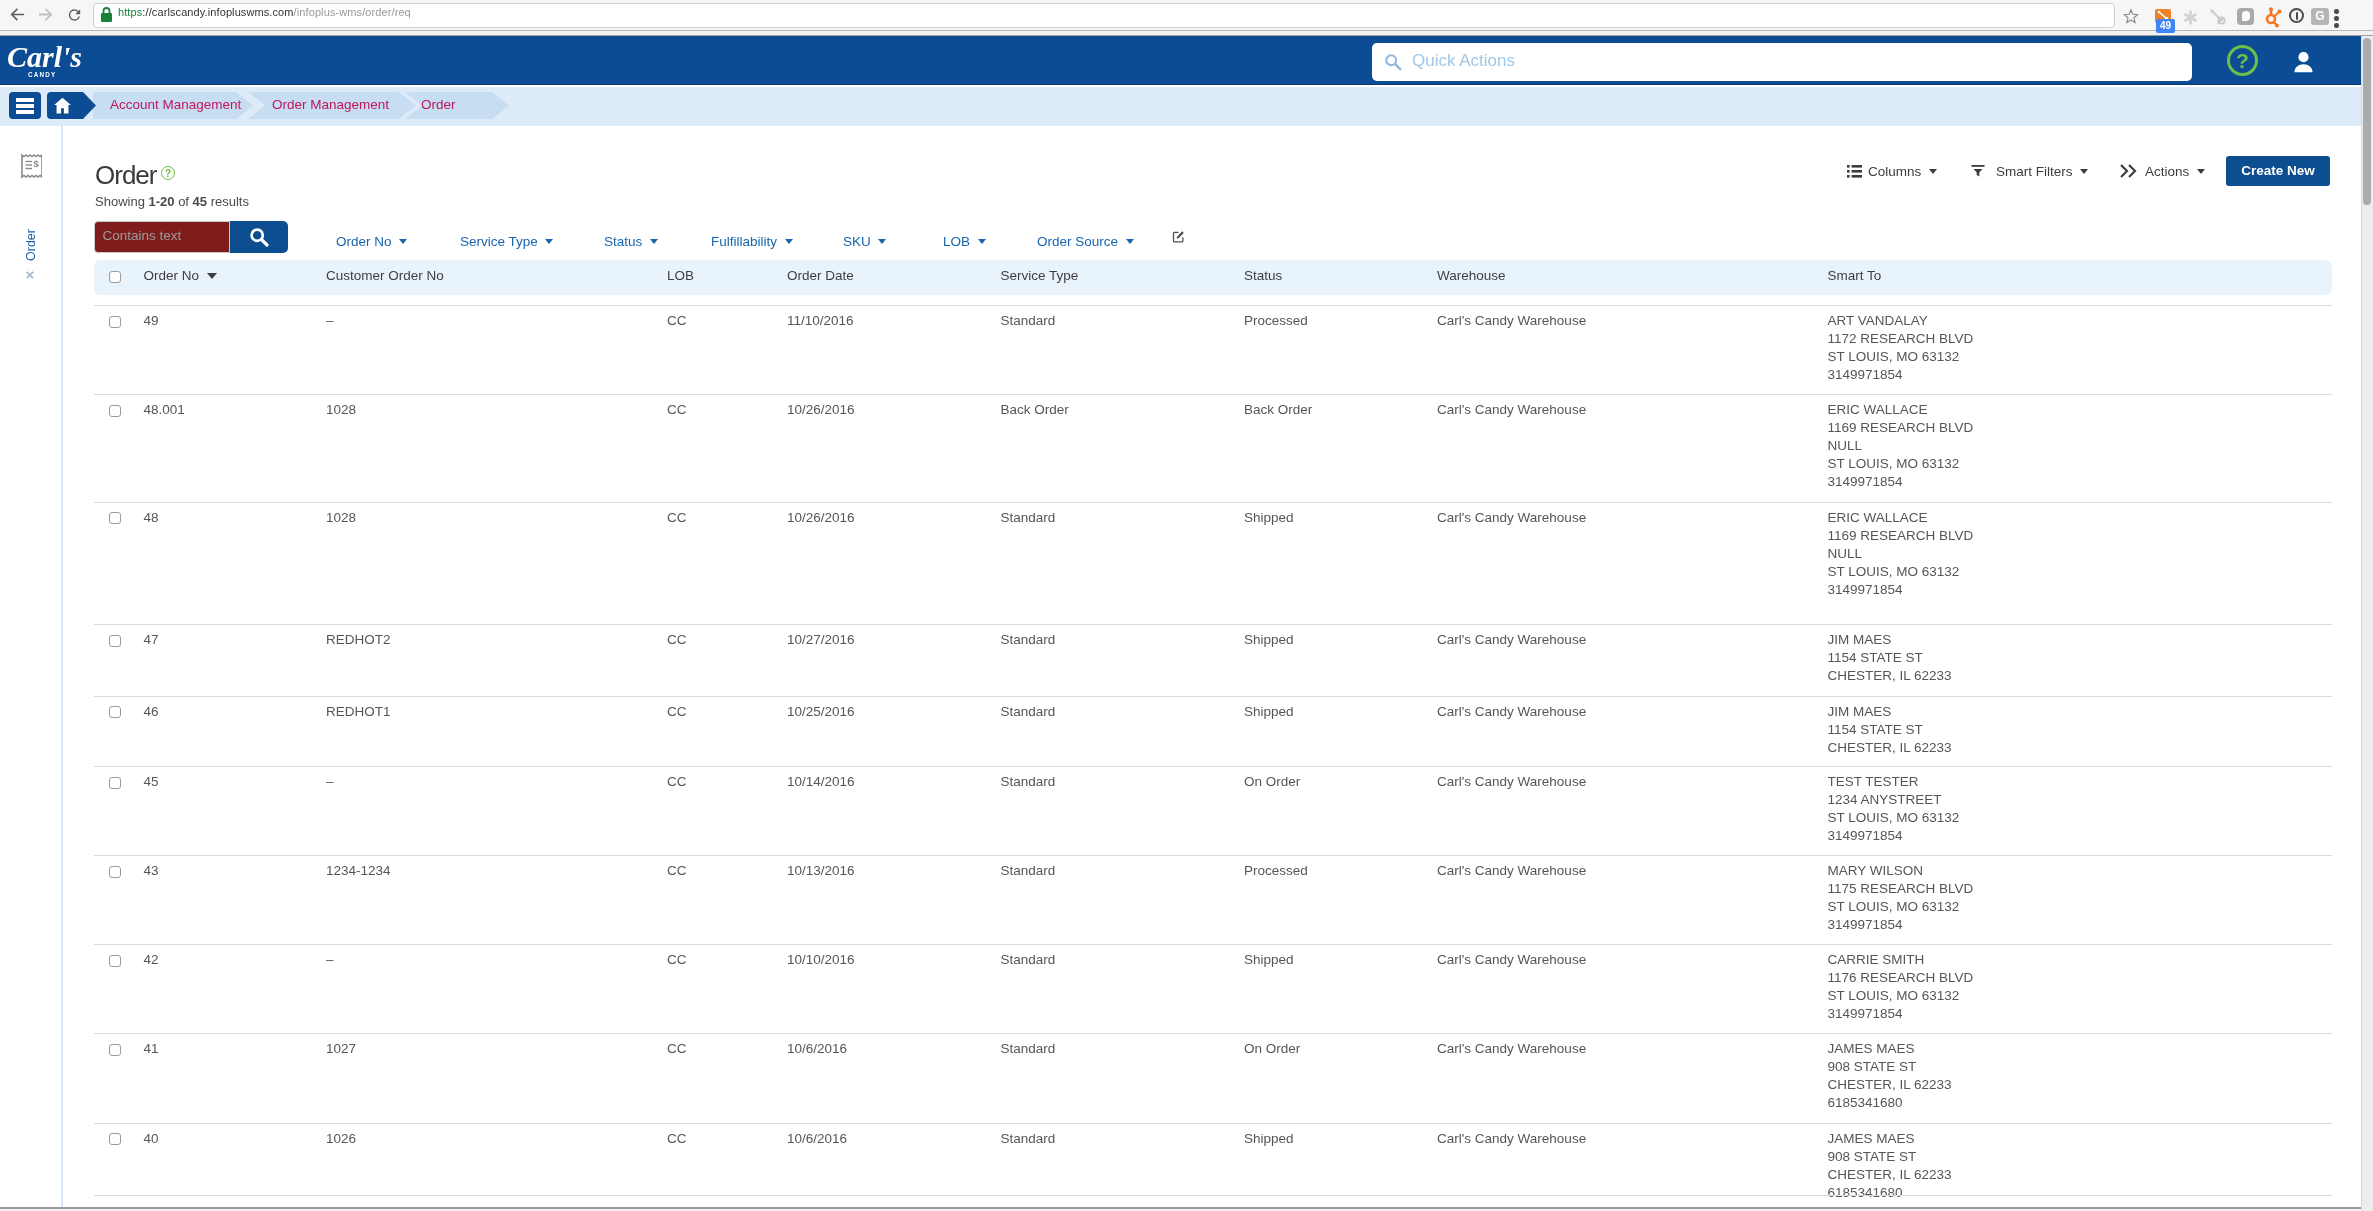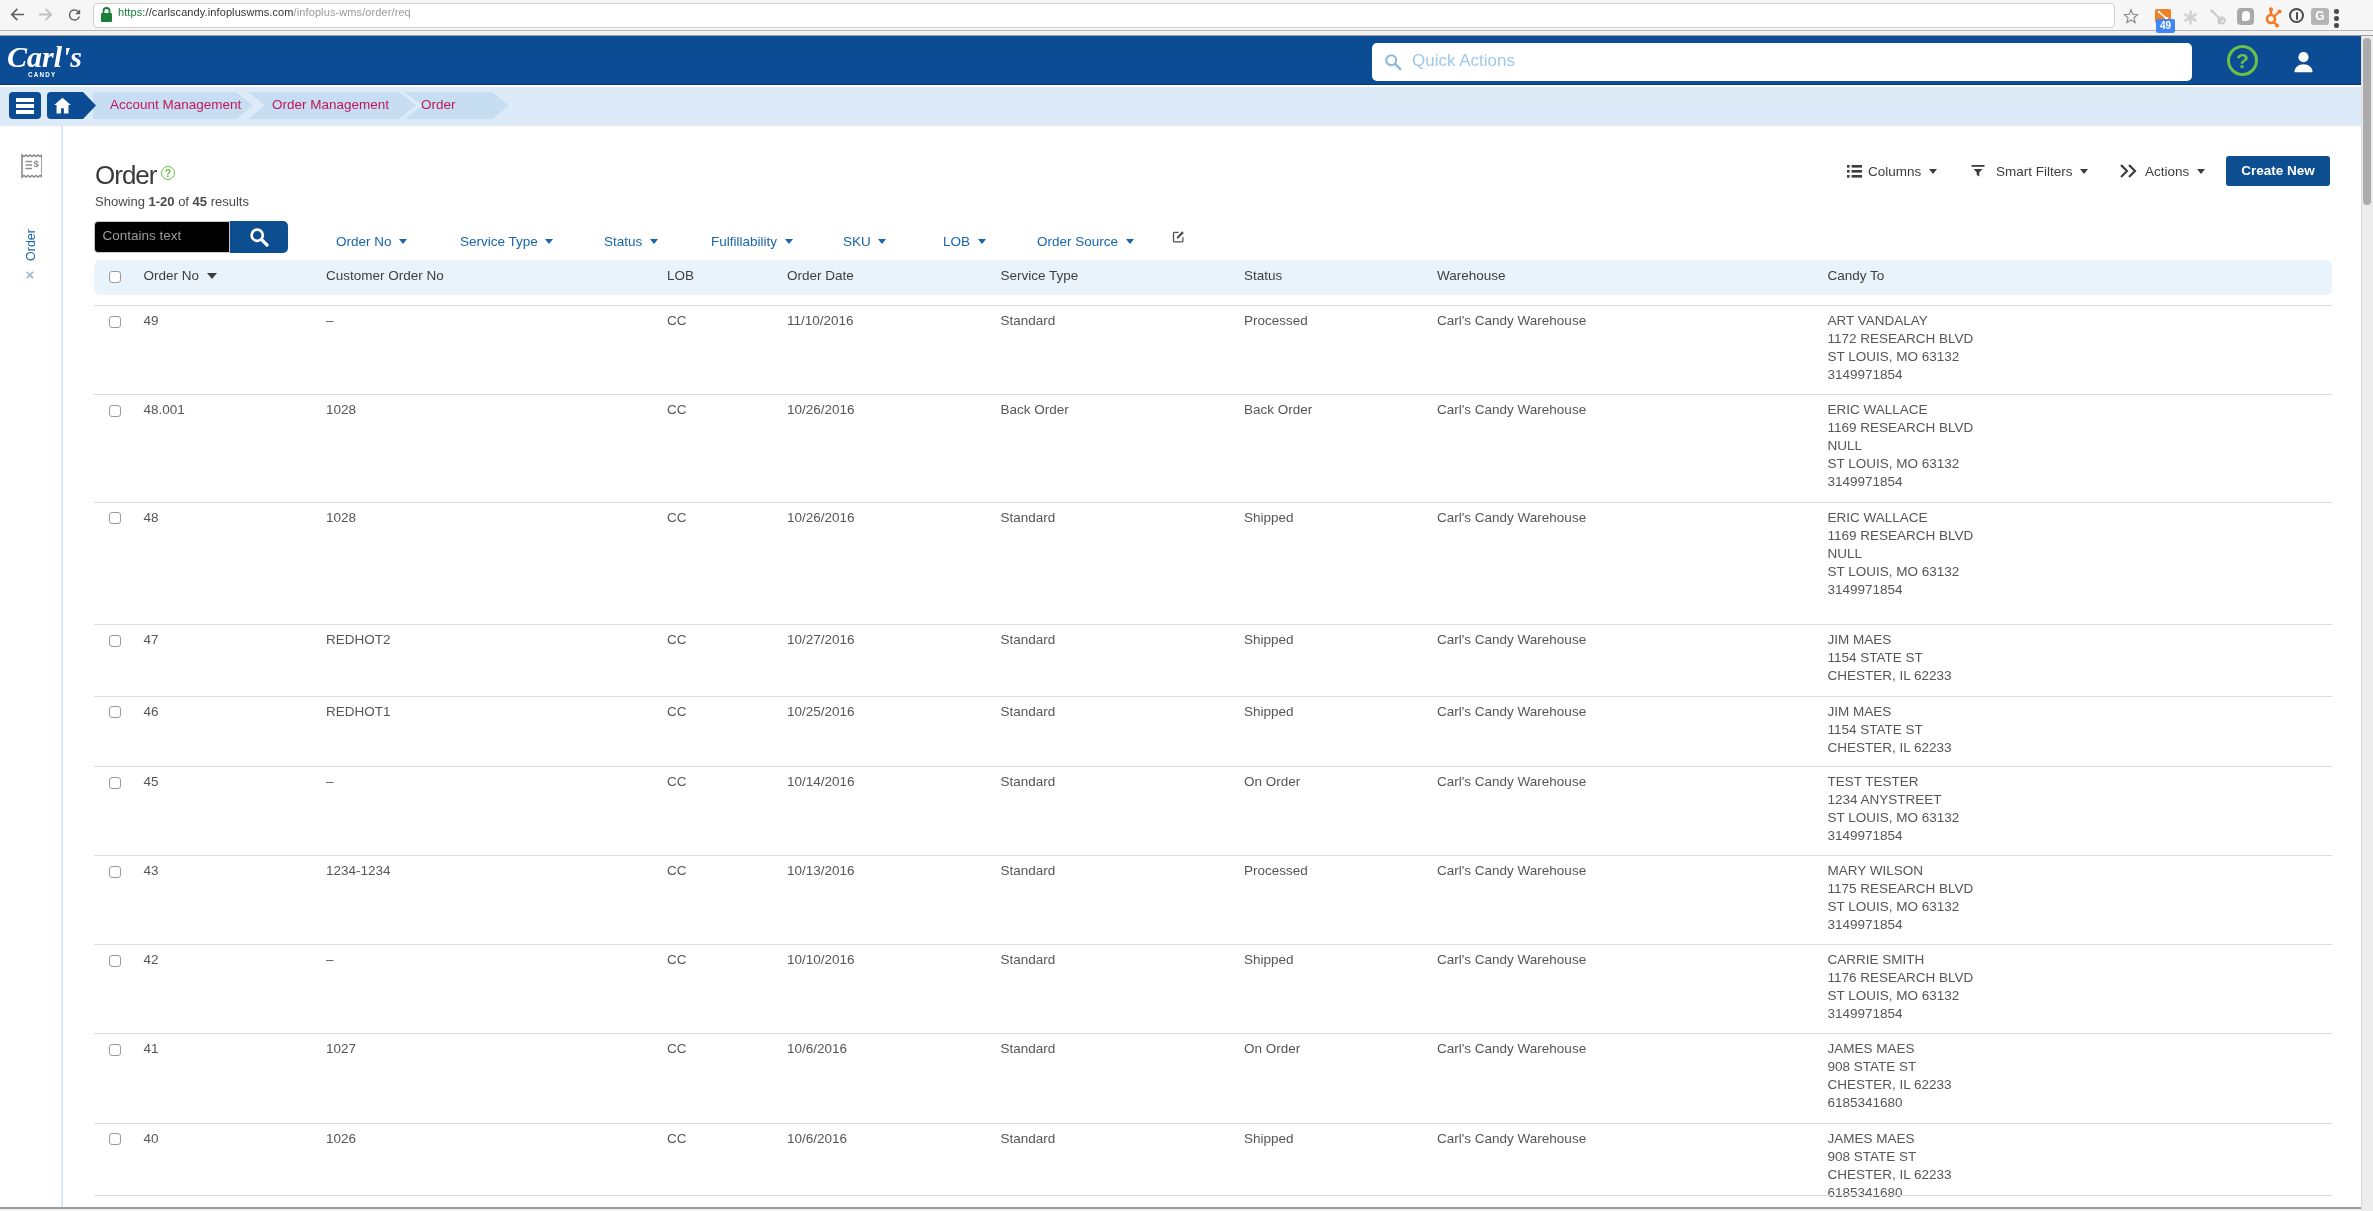--- a/index.html
+++ b/index.html
@@ -29,21 +29,21 @@
   .crumbseg span { position:absolute; top:4.5px; font-size:13.5px; color:#be185d; white-space:nowrap; }
 
   
   #sidebar-line { position:absolute; left:61px; top:126px; width:2px; height:1081px; background:#d8e8f8; }
 
   
   #title { position:absolute; left:95px; top:162px; font-size:26px; letter-spacing:-1px; line-height:1; color:#3a3a3a; }
   #showing { position:absolute; left:95px; top:194px; font-size:13px; color:#4a4a4a; }
 
   #containsbox { position:absolute; left:94px; top:221px; width:136px; height:32px; border:1px solid #c9c9c9;
-    border-radius:4px 0 0 4px; background:#000000; }
+    border-radius:4px 0 0 4px; background:#7f1d1d; }
   #containsbox span { position:absolute; left:7.5px; top:6px; font-size:13.5px; color:#9b9b9b; }
   #searchbtn { position:absolute; left:230px; top:221px; width:58px; height:32px; background:#0d4e90;
     border-radius:0 5px 5px 0; }
 
   .flabel { position:absolute; top:233.5px; font-size:13.5px; color:#1865ad; white-space:nowrap; }
   .caret { display:inline-block; width:0; height:0; border-left:4.5px solid transparent;
     border-right:4.5px solid transparent; border-top:5.5px solid #1865ad; vertical-align:2px; }
 
   .tlabel { position:absolute; top:164px; font-size:13.5px; color:#3d3d3d; white-space:nowrap; }
   .tcaret { display:inline-block; width:0; height:0; border-left:4.5px solid transparent;
@@ -244,21 +244,21 @@
 
 <div id="thead">
   <div class="cb" style="left:15px; top:11px;"></div>
   <div class="hc col-ord">Order No&nbsp; <span class="sortdown"></span></div>
   <div class="hc col-cust">Customer Order No</div>
   <div class="hc col-lob">LOB</div>
   <div class="hc col-date">Order Date</div>
   <div class="hc col-svc">Service Type</div>
   <div class="hc col-stat">Status</div>
   <div class="hc col-wh">Warehouse</div>
-  <div class="hc col-ship">Candy To</div>
+  <div class="hc col-ship">Smart To</div>
 </div>
 
 <div id="rows">
   <div class="row" style="height:89px;">
     <div class="cb"></div>
     <div class="c col-ord">49</div>
     <div class="c col-cust">–</div>
     <div class="c col-lob">CC</div>
     <div class="c col-date">11/10/2016</div>
     <div class="c col-svc">Standard</div>

